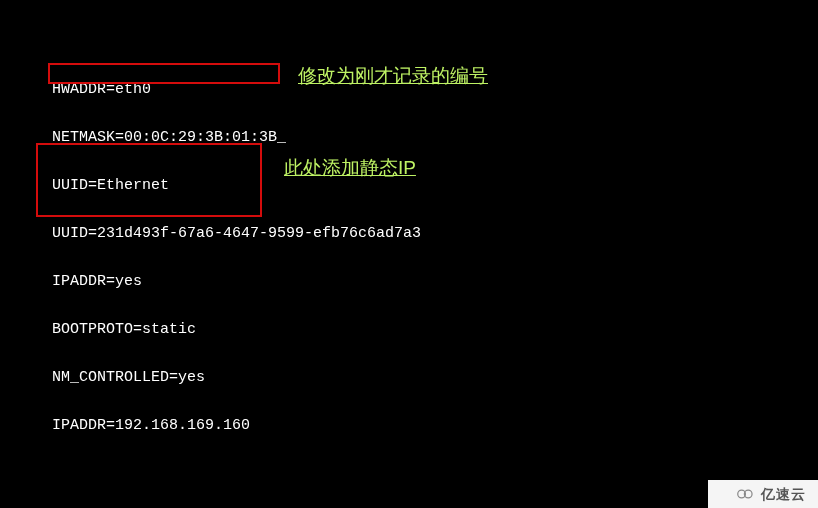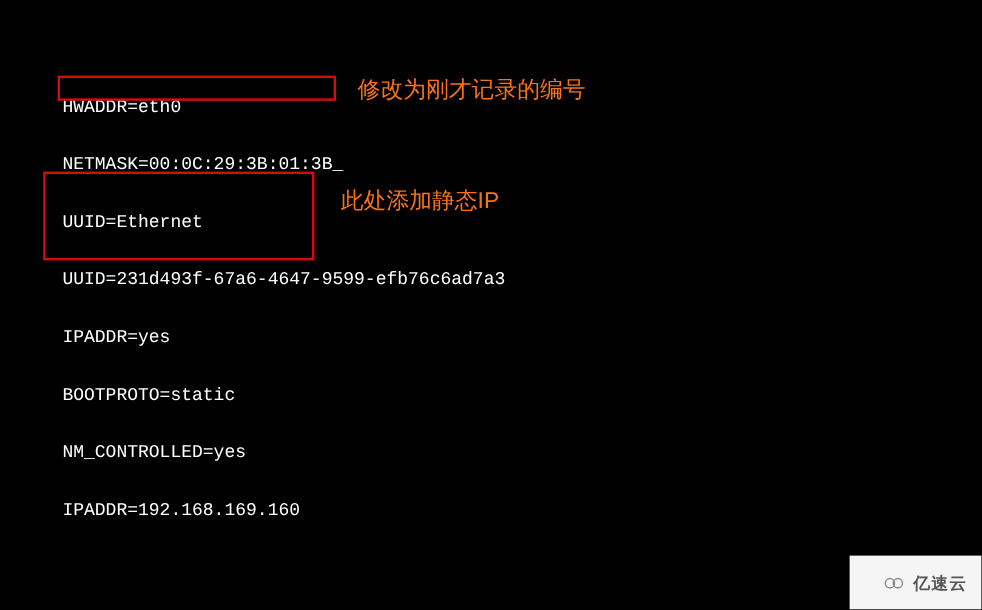--- a/index.html
+++ b/index.html
@@ -42,39 +42,40 @@
       border: 2px solid #d40c0c;
       top: 143px;
       left: 36px;
       width: 226px;
       height: 74px;
       pointer-events: none;
     }
     .annotation {
       position: absolute;
       font-family: "Microsoft YaHei", "SimSun", sans-serif;
-      color: #f97316;
+      color: #bef264;
       font-size: 19px;
       line-height: 1.3;
       white-space: nowrap;
+      text-decoration: underline;
     }
     .ann1 {
       top: 64px;
       left: 298px;
     }
     .ann2 {
       top: 156px;
       left: 284px;
     }
     .watermark {
       position: absolute;
       bottom: 0;
       right: 0;
       width: 110px;
-      height: 45px;
+      height: 28px;
       background: #f5f5f5;
       display: flex;
       align-items: center;
       justify-content: center;
       gap: 4px;
       padding-left: 15px;
     }
     .wm-icon {
       width: 22px;
       height: 14px;

